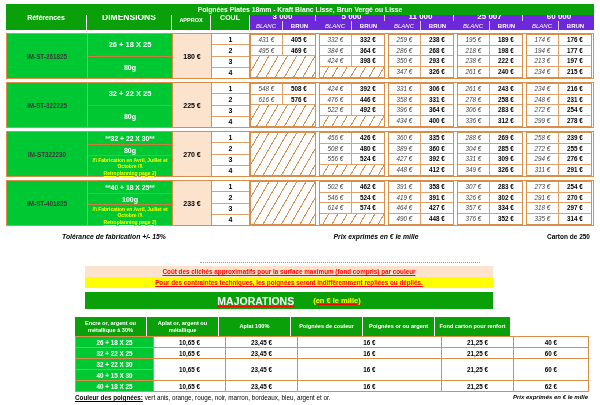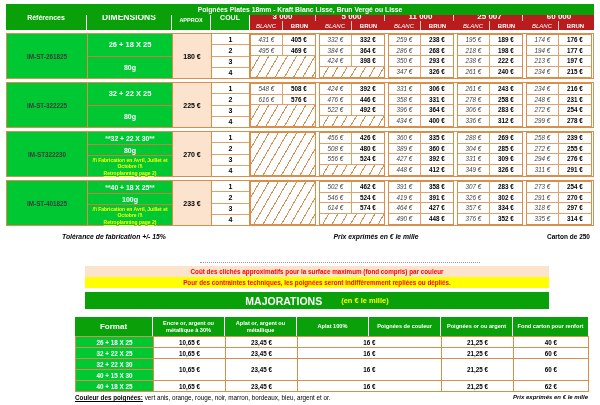--- a/index.html
+++ b/index.html
@@ -8,21 +8,21 @@
 
   
   .main{position:absolute;left:6px;top:4px;width:588px;}
   .hdr{position:relative;display:flex;height:26px;}
   .hcell{background:#0aa00a;color:#fff;font-weight:bold;display:flex;align-items:center;
          justify-content:center;text-align:center;margin-right:1px;box-sizing:border-box;}
   .hcell.ref{width:80px;font-size:7px;}
   .hcell.dim{width:84px;font-size:8.5px;}
   .hcell.cli{width:38px;font-size:5.5px;flex-direction:column;line-height:1.25;}
   .hcell.coul{width:38px;font-size:7px;}
-  .hright{flex:1;display:flex;flex-direction:column;background:#b91c1c;}
+  .hright{flex:1;display:flex;flex-direction:column;background:#6d28d9;}
   .htitle{position:absolute;left:0;right:0;top:0;height:11px;background:#0aa00a;color:#fff;
           font-size:6.8px;font-weight:bold;display:flex;align-items:center;justify-content:center;z-index:2;}
   .hspace{height:11px;}
   .hqty{display:flex;height:14px;}
   .qcell{width:66px;margin-right:3px;color:#fff;font-size:8px;font-weight:bold;display:flex;
          align-items:center;justify-content:center;box-sizing:border-box;border-right:1px solid rgba(255,255,255,.75);}
   .hqty .qcell:last-child{margin-right:0;border-right:none;}
   .hbb{display:flex;height:13px;}
   .bbgroup{width:66px;margin-right:3px;display:flex;box-sizing:border-box;}
   .hbb .bbgroup:last-child{margin-right:0;}
@@ -62,22 +62,22 @@
   .hatchbox{position:absolute;left:0;right:0;z-index:1;
             background:repeating-linear-gradient(120deg,rgba(0,0,0,0) 0 7px,#d49055 7px 8px);}
 
   .foot{position:relative;height:12px;margin-top:7px;font-size:6.8px;}
   .foot .tol{position:absolute;left:56px;font-style:italic;font-weight:bold;}
   .foot .pm{position:absolute;left:370px;transform:translateX(-50%);font-style:italic;font-weight:bold;}
   .foot .carton{position:absolute;right:4px;font-weight:bold;font-size:6.5px;}
 
   
   .dotline{position:absolute;left:200px;top:262px;width:280px;border-top:1px dotted #9a9a9a;}
-  .band{position:absolute;left:85px;width:464px;height:11px;display:flex;align-items:center;
-        justify-content:center;font-size:6.3px;font-weight:bold;color:#ff0000;text-align:center;}
+  .band{position:absolute;left:85px;width:408px;height:11px;display:flex;align-items:center;
+        justify-content:center;font-size:6.3px;font-weight:bold;color:#ff0000;text-align:center;text-decoration:underline;}
   .band.cost{top:266px;background:#fbe3cd;}
   .band.tech{top:277px;background:#ffff00;}
   .band.major{top:292px;height:17px;background:#0aa00a;}
   .band.major .mjt{color:#fff;font-size:10.5px;font-weight:bold;}
   .band.major .mjs{color:#ffff00;font-size:7.5px;font-weight:bold;margin-left:3px;padding-left:16px;}
 
   
   .mt{position:absolute;left:75px;top:317px;width:514px;}
   .mt-hdr{display:flex;height:19px;}
   .mh{background:#0aa00a;color:#fff;font-weight:bold;font-size:5.6px;line-height:1.2;text-align:center;
@@ -437,21 +437,20 @@
 
   <div class="band cost">Coût des clichés approximatifs pour la surface maximum (fond compris) par couleur</div>
   <div class="band tech">Pour des contraintes techniques, les poignées seront indifféremment repliées ou dépliés.</div>
   <div class="band major">
     <span class="mjt">MAJORATIONS</span>
     <span class="mjs">(en € le mille)</span>
   </div>
 
   <div class="mt">
     <div class="mt-hdr">
-      <div class="mh c0">Format</div>
       <div class="mh cm">Encre or, argent ou métallique à 30%</div>
       <div class="mh cm">Aplat or, argent ou métallique</div>
       <div class="mh cm">Aplat 100%</div>
       <div class="mh cm">Poignées de couleur</div>
       <div class="mh cm">Poignées or ou argent</div>
       <div class="mh c6">Fond carton pour renfort</div>
     </div>
     <div class="mbody">
       <div class="mrow">
         <div class="mfmt">26 + 18 X 25</div>

